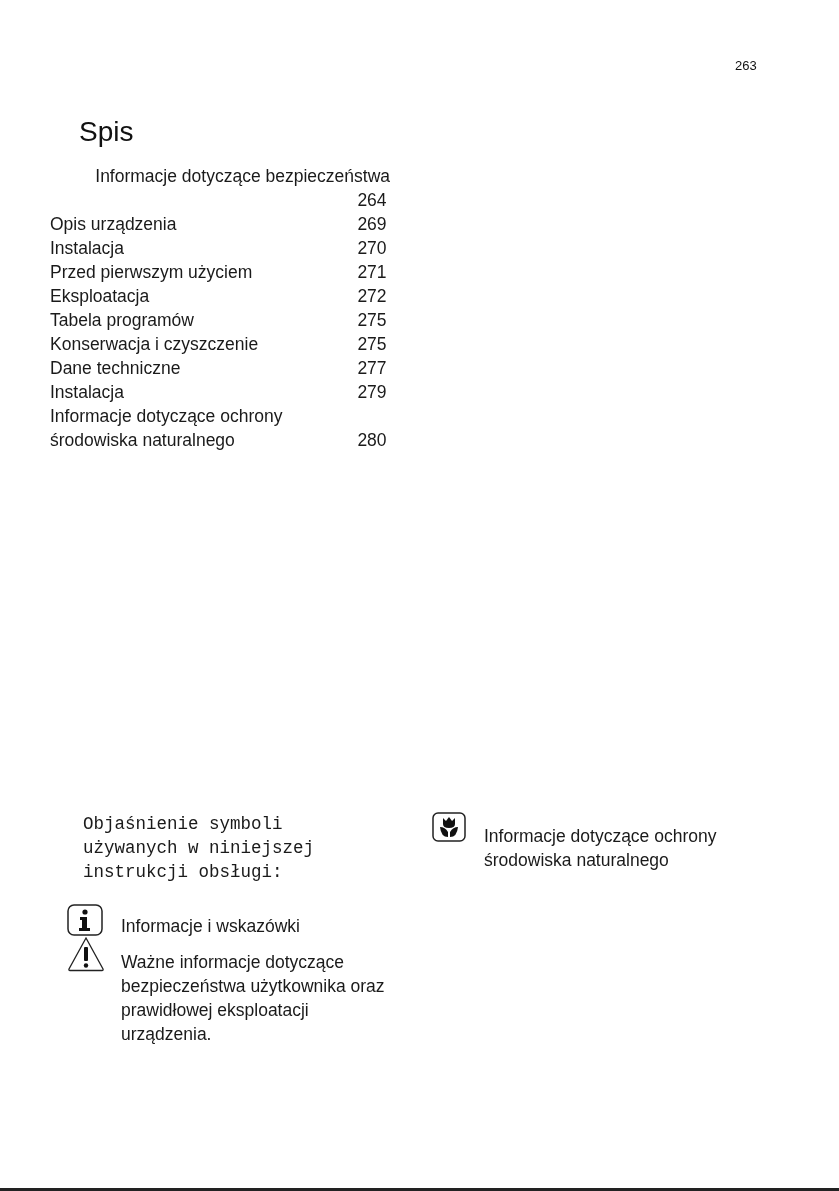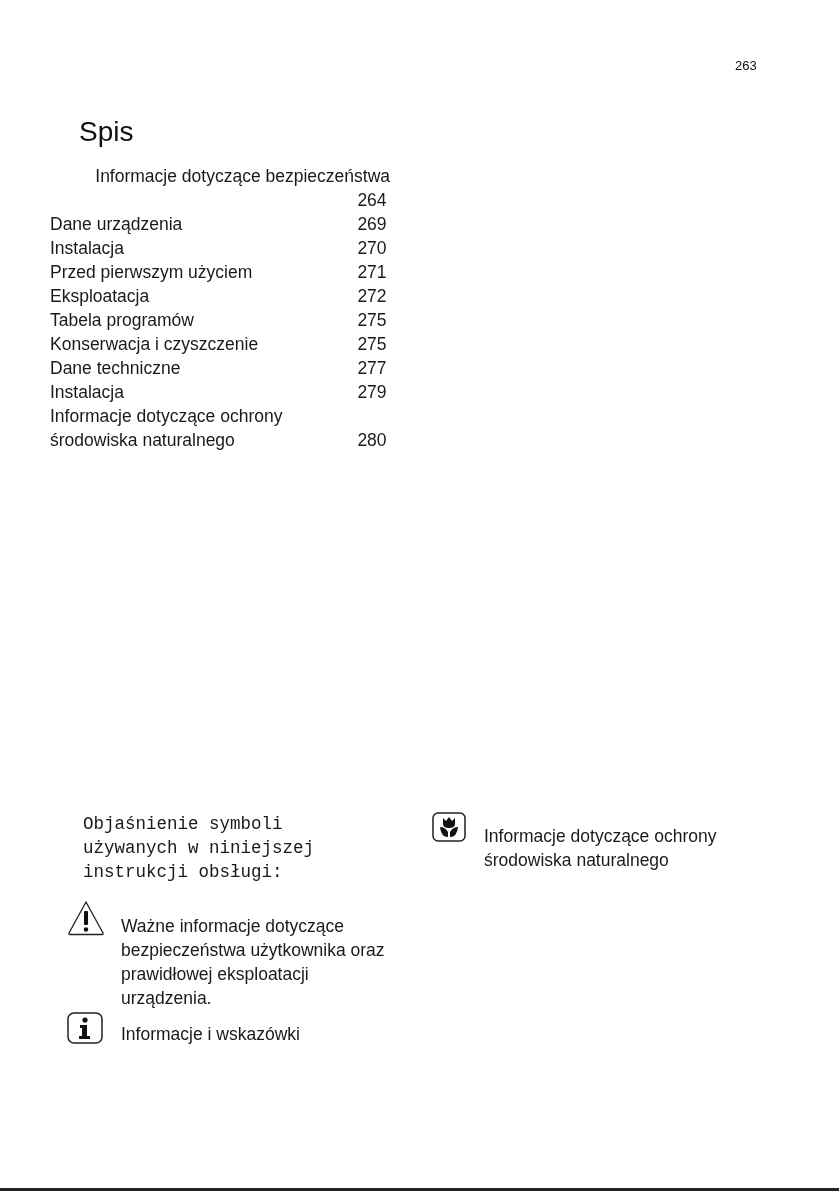--- a/index.html
+++ b/index.html
@@ -47,21 +47,21 @@
 
 <div class="page-number">263</div>
 <h1 class="title">Spis</h1>
 
 <div class="toc">
   <div class="toc-row wrap-num">
     <span class="label">Informacje dotyczące bezpieczeństwa</span>
     <span class="num">264</span>
   </div>
   <div class="toc-row">
-    <span class="label">Dane urządzenia</span>
+    <span class="label">Opis urządzenia</span>
     <span class="num">269</span>
   </div>
   <div class="toc-row">
     <span class="label">Instalacja</span>
     <span class="num">270</span>
   </div>
   <div class="toc-row">
     <span class="label">Przed pierwszym użyciem</span>
     <span class="num">271</span>
   </div>
@@ -88,36 +88,36 @@
   <div class="toc-row">
     <span class="label">Informacje dotyczące ochrony
 środowiska naturalnego</span>
     <span class="num">280</span>
   </div>
 </div>
 
 <div class="legend-left">
   <p class="legend-intro">Objaśnienie symboli używanych w niniejszej instrukcji obsługi:</p>
 
+  <div class="legend-item info">
+    <svg class="icon" viewBox="0 0 36 32">
+      <rect x="1" y="1" width="34" height="30" rx="6" fill="none" stroke="#222" stroke-width="1.5"></rect>
+      <circle cx="18" cy="8" r="2.6" fill="#111"></circle>
+      <path d="M13 13 H20 V24 H23 V27 H12 V24 H15 V16 H13 Z" fill="#111"></path>
+    </svg>
+    <span class="text">Informacje i wskazówki</span>
+  </div>
+
   <div class="legend-item warn">
     <svg class="icon" viewBox="0 0 38 36">
       <path d="M19 2 L36 33 Q36.5 34.5 35 34.5 L3 34.5 Q1.5 34.5 2 33 Z" fill="none" stroke="#222" stroke-width="1.3"></path>
       <rect x="17" y="11" width="4" height="14" rx="1" fill="#111"></rect>
       <circle cx="19" cy="29.5" r="2.2" fill="#111"></circle>
     </svg>
     <span class="text">Ważne informacje dotyczące bezpieczeństwa użytkownika oraz prawidłowej eksploatacji urządzenia.</span>
-  </div>
-
-  <div class="legend-item info">
-    <svg class="icon" viewBox="0 0 36 32">
-      <rect x="1" y="1" width="34" height="30" rx="6" fill="none" stroke="#222" stroke-width="1.5"></rect>
-      <circle cx="18" cy="8" r="2.6" fill="#111"></circle>
-      <path d="M13 13 H20 V24 H23 V27 H12 V24 H15 V16 H13 Z" fill="#111"></path>
-    </svg>
-    <span class="text">Informacje i wskazówki</span>
   </div>
 </div>
 
 <div class="legend-right">
   <svg class="icon" viewBox="0 0 34 30">
     <rect x="1" y="1" width="32" height="28" rx="5" fill="none" stroke="#222" stroke-width="1.5"></rect>
     <path d="M11 6 L14 9 L17 5 L20 9 L23 6 L23 12 Q23 16 17 16 Q11 16 11 12 Z" fill="#111"></path>
     <path d="M8 15 Q13 15 16 20 L16 25 Q9 25 8 15 Z" fill="#111"></path>
     <path d="M26 15 Q21 15 18 20 L18 25 Q25 25 26 15 Z" fill="#111"></path>
   </svg>

